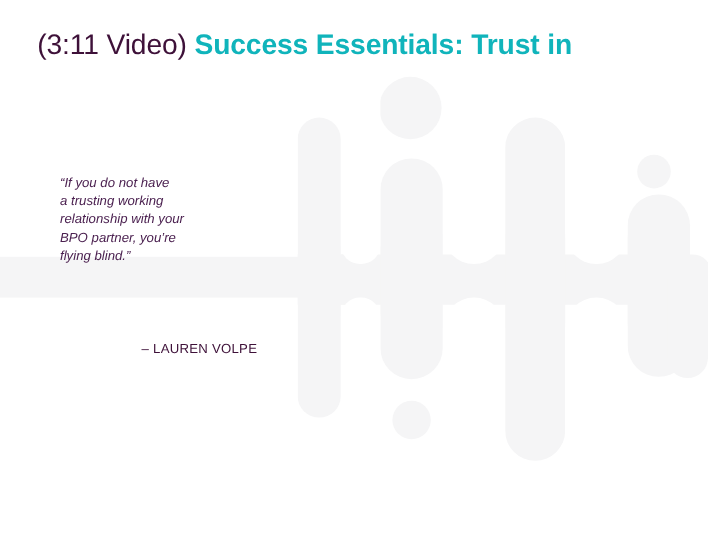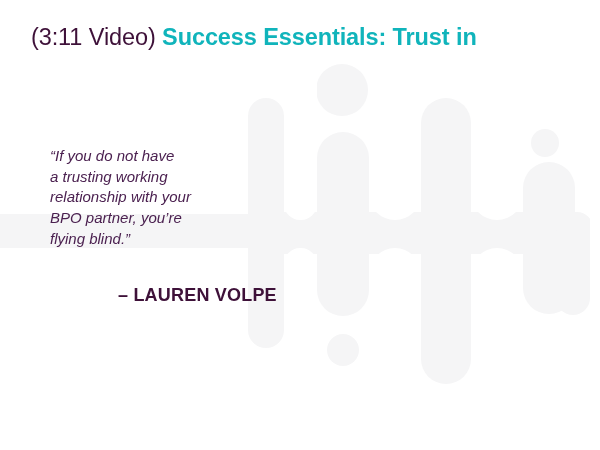--- a/index.html
+++ b/index.html
@@ -52,33 +52,33 @@
   #quote-block {
     position: absolute;
     left: 50px;
     top: 146px;
     width: 240px;
   }
   #quote-text {
     margin: 0;
     color: #4b2150;
     font-style: italic;
-    font-size: 15px;
+    font-size: 11px;
     line-height: 1.38;
     font-weight: 400;
     white-space: pre-line;
   }
   #quote-attribution {
     margin: 0;
     position: absolute;
     left: 68px;
     top: 139px;
     color: #3e1139;
-    font-weight: 700;
-    font-size: 18px;
+    font-weight: 400;
+    font-size: 11px;
     letter-spacing: 0.2px;
     white-space: nowrap;
   }
 </style>
 </head>
 <body>
 
 <div id="slide">
 
   <svg id="watermark" viewBox="0 0 600 450" width="600" height="450" aria-hidden="true">

